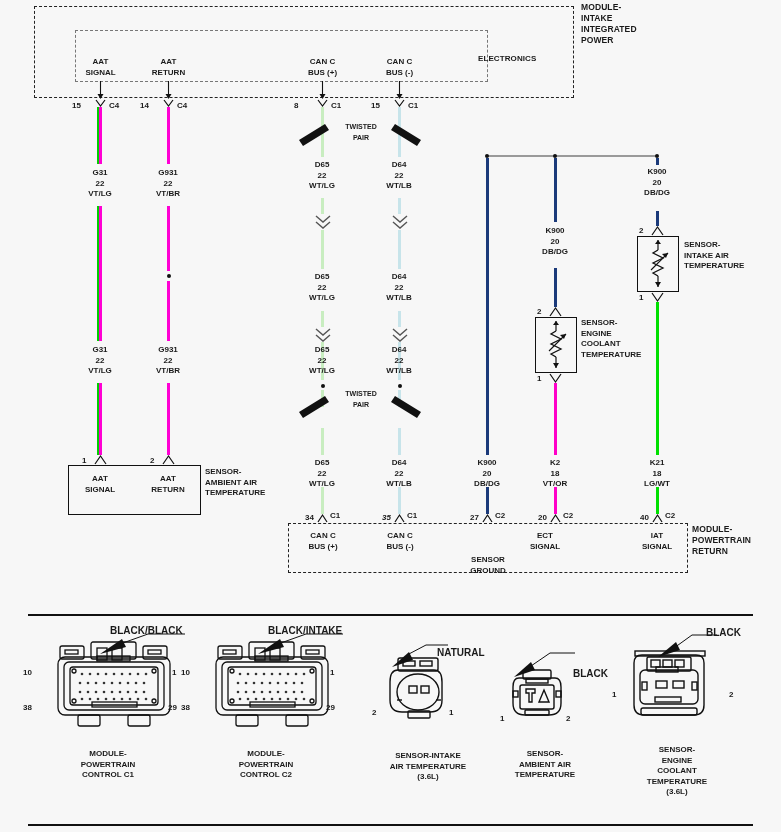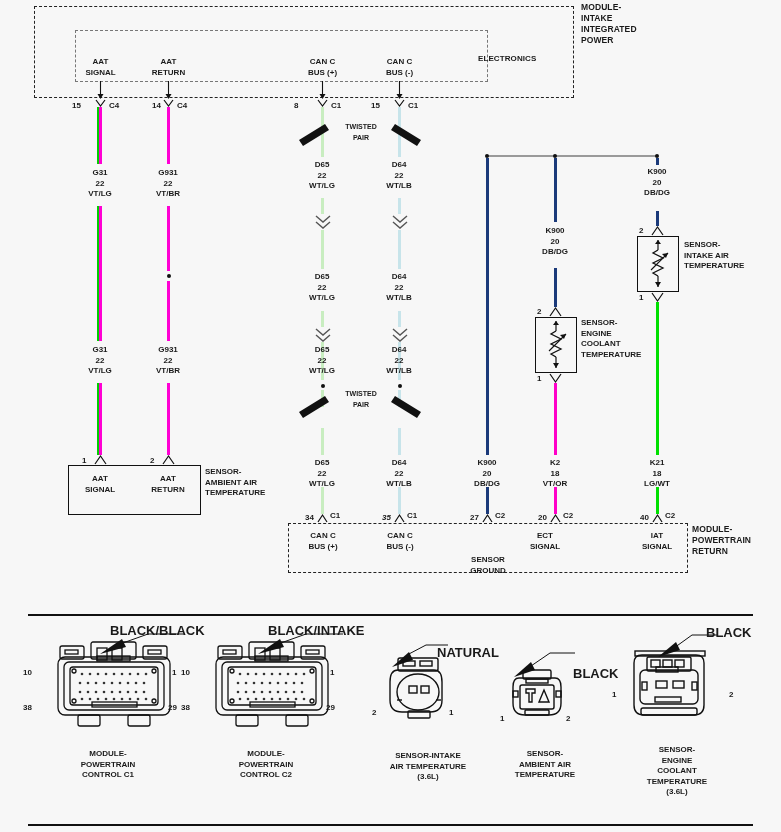--- a/index.html
+++ b/index.html
@@ -4,21 +4,21 @@
 <style>
   html,body{margin:0;padding:0;background:#f7f7f7;}
   body{width:781px;height:832px;position:relative;font-family:"Liberation Sans",sans-serif;
        -webkit-font-smoothing:none;}
   #root{position:absolute;left:0;top:0;width:781px;height:832px;background:#f7f7f7;overflow:hidden;}
   .abs{position:absolute;}
   .lbl{font-size:8.5px;color:#1a1a1a;font-weight:bold;line-height:11px;letter-spacing:0.1px;
        white-space:nowrap;}
   .wlbl{font-size:8px;color:#1a1a1a;line-height:10.5px;text-align:center;white-space:nowrap;font-weight:bold;}
   .pin{font-size:8px;color:#1a1a1a;font-weight:bold;white-space:nowrap;}
-  .tiny{font-size:13px;font-weight:bold;color:#1a1a1a;line-height:10px;white-space:nowrap;}
+  .tiny{font-size:10px;font-weight:bold;color:#1a1a1a;line-height:10px;white-space:nowrap;}
   .wire{position:absolute;}
   .box-solid{position:absolute;border:1.6px solid #111;background:#f7f7f7;box-sizing:border-box;}
   .dash-outer{position:absolute;border:1.7px dashed #222;box-sizing:border-box;}
   .dash-inner{position:absolute;border:1.3px dashed #777;box-sizing:border-box;}
   .hr{position:absolute;background:#111;}
   .splice{position:absolute;width:4px;height:4px;background:#111;border-radius:50%;}
   svg{display:block;overflow:visible;}
 </style>
 </head>
 <body>
@@ -71,21 +71,21 @@
     <g stroke="#111" stroke-width="1.2" fill="none">
       <path d="M96 100 L100.5 106 L105 100"></path>
       <path d="M164 100 L168.5 106 L173 100"></path>
       <path d="M318 100 L322.5 106 L327 100"></path>
       <path d="M395 100 L399.5 106 L404 100"></path>
     </g>
   </svg>
 
   <div class="abs pin" style="left:72px;top:101px;">15</div>
   <div class="abs pin" style="left:109px;top:101px;">C4</div>
-  <div class="abs pin" style="left:140px;top:101px;margin-left:12px;">14</div>
+  <div class="abs pin" style="left:140px;top:101px;">14</div>
   <div class="abs pin" style="left:177px;top:101px;">C4</div>
   <div class="abs pin" style="left:294px;top:101px;">8</div>
   <div class="abs pin" style="left:331px;top:101px;">C1</div>
   <div class="abs pin" style="left:371px;top:101px;">15</div>
   <div class="abs pin" style="left:408px;top:101px;">C1</div>
 
   <div class="wire" style="left:99px;top:107px;width:3px;height:57px;background:#ff00d4;"></div>
   <div class="wire" style="left:97px;top:107px;width:1.6px;height:57px;background:#00d000;"></div>
   <div class="wire" style="left:99px;top:206px;width:3px;height:135px;background:#ff00d4;"></div>
   <div class="wire" style="left:97px;top:206px;width:1.6px;height:135px;background:#00d000;"></div>

